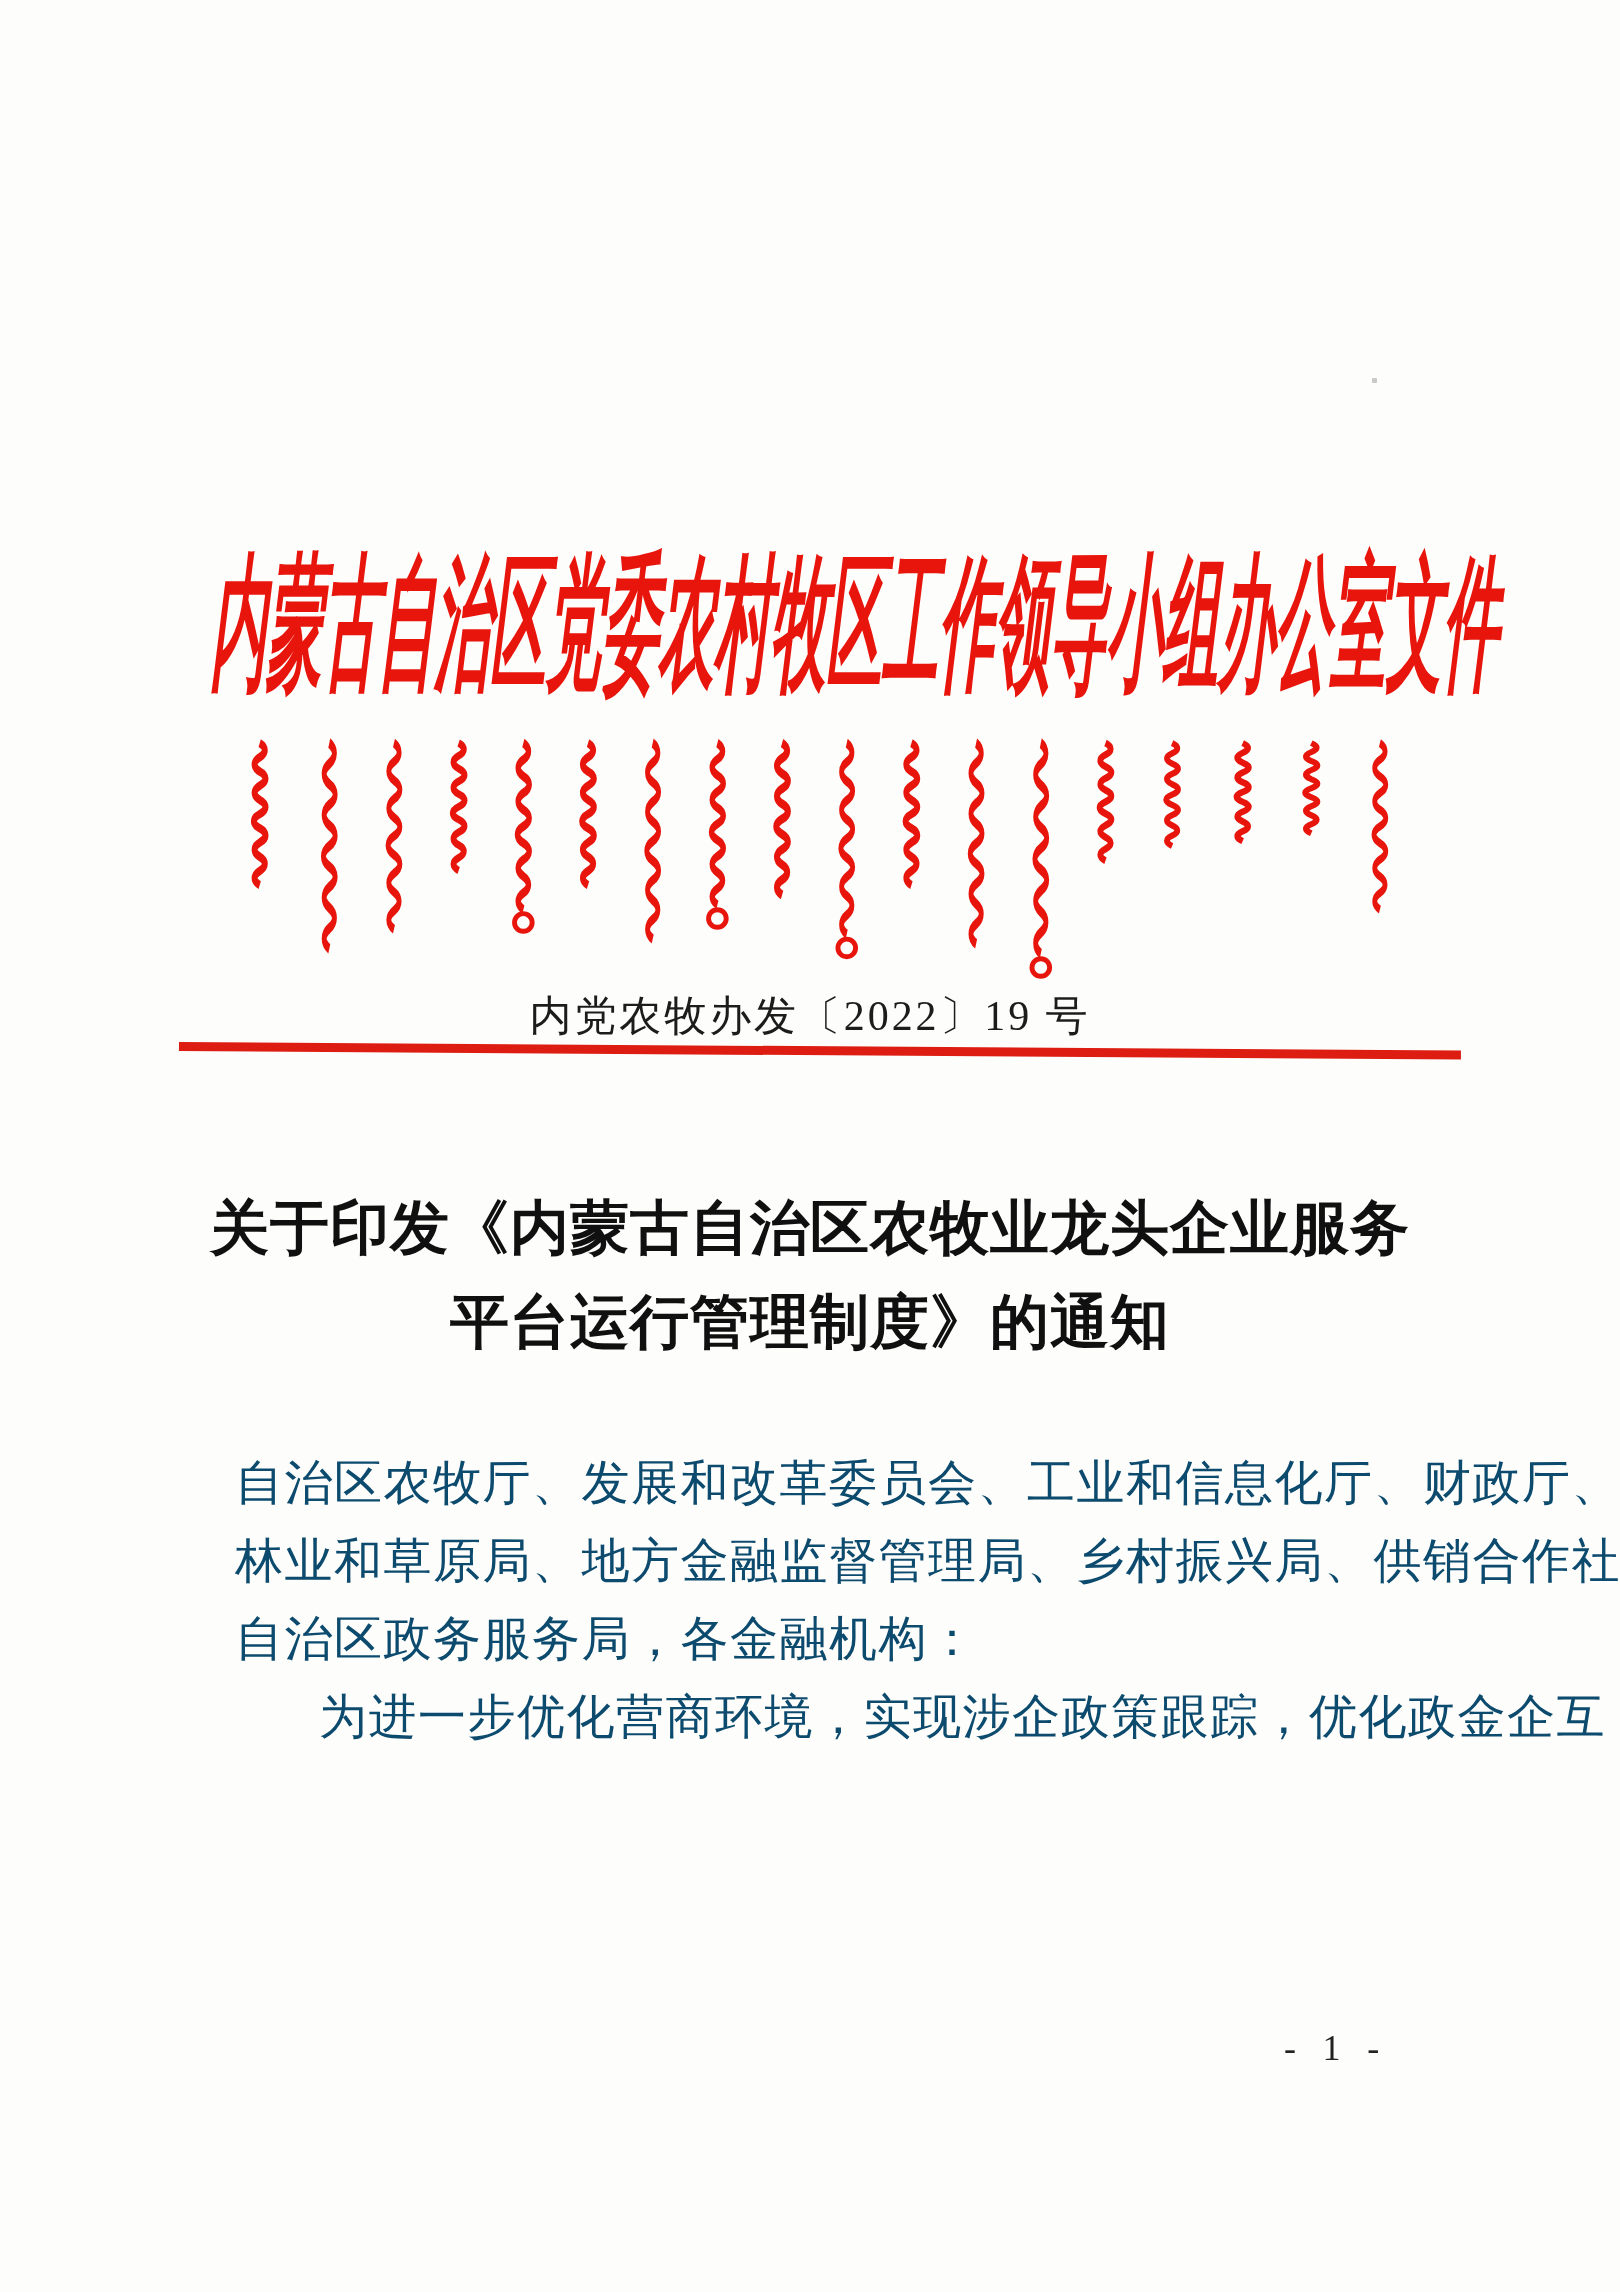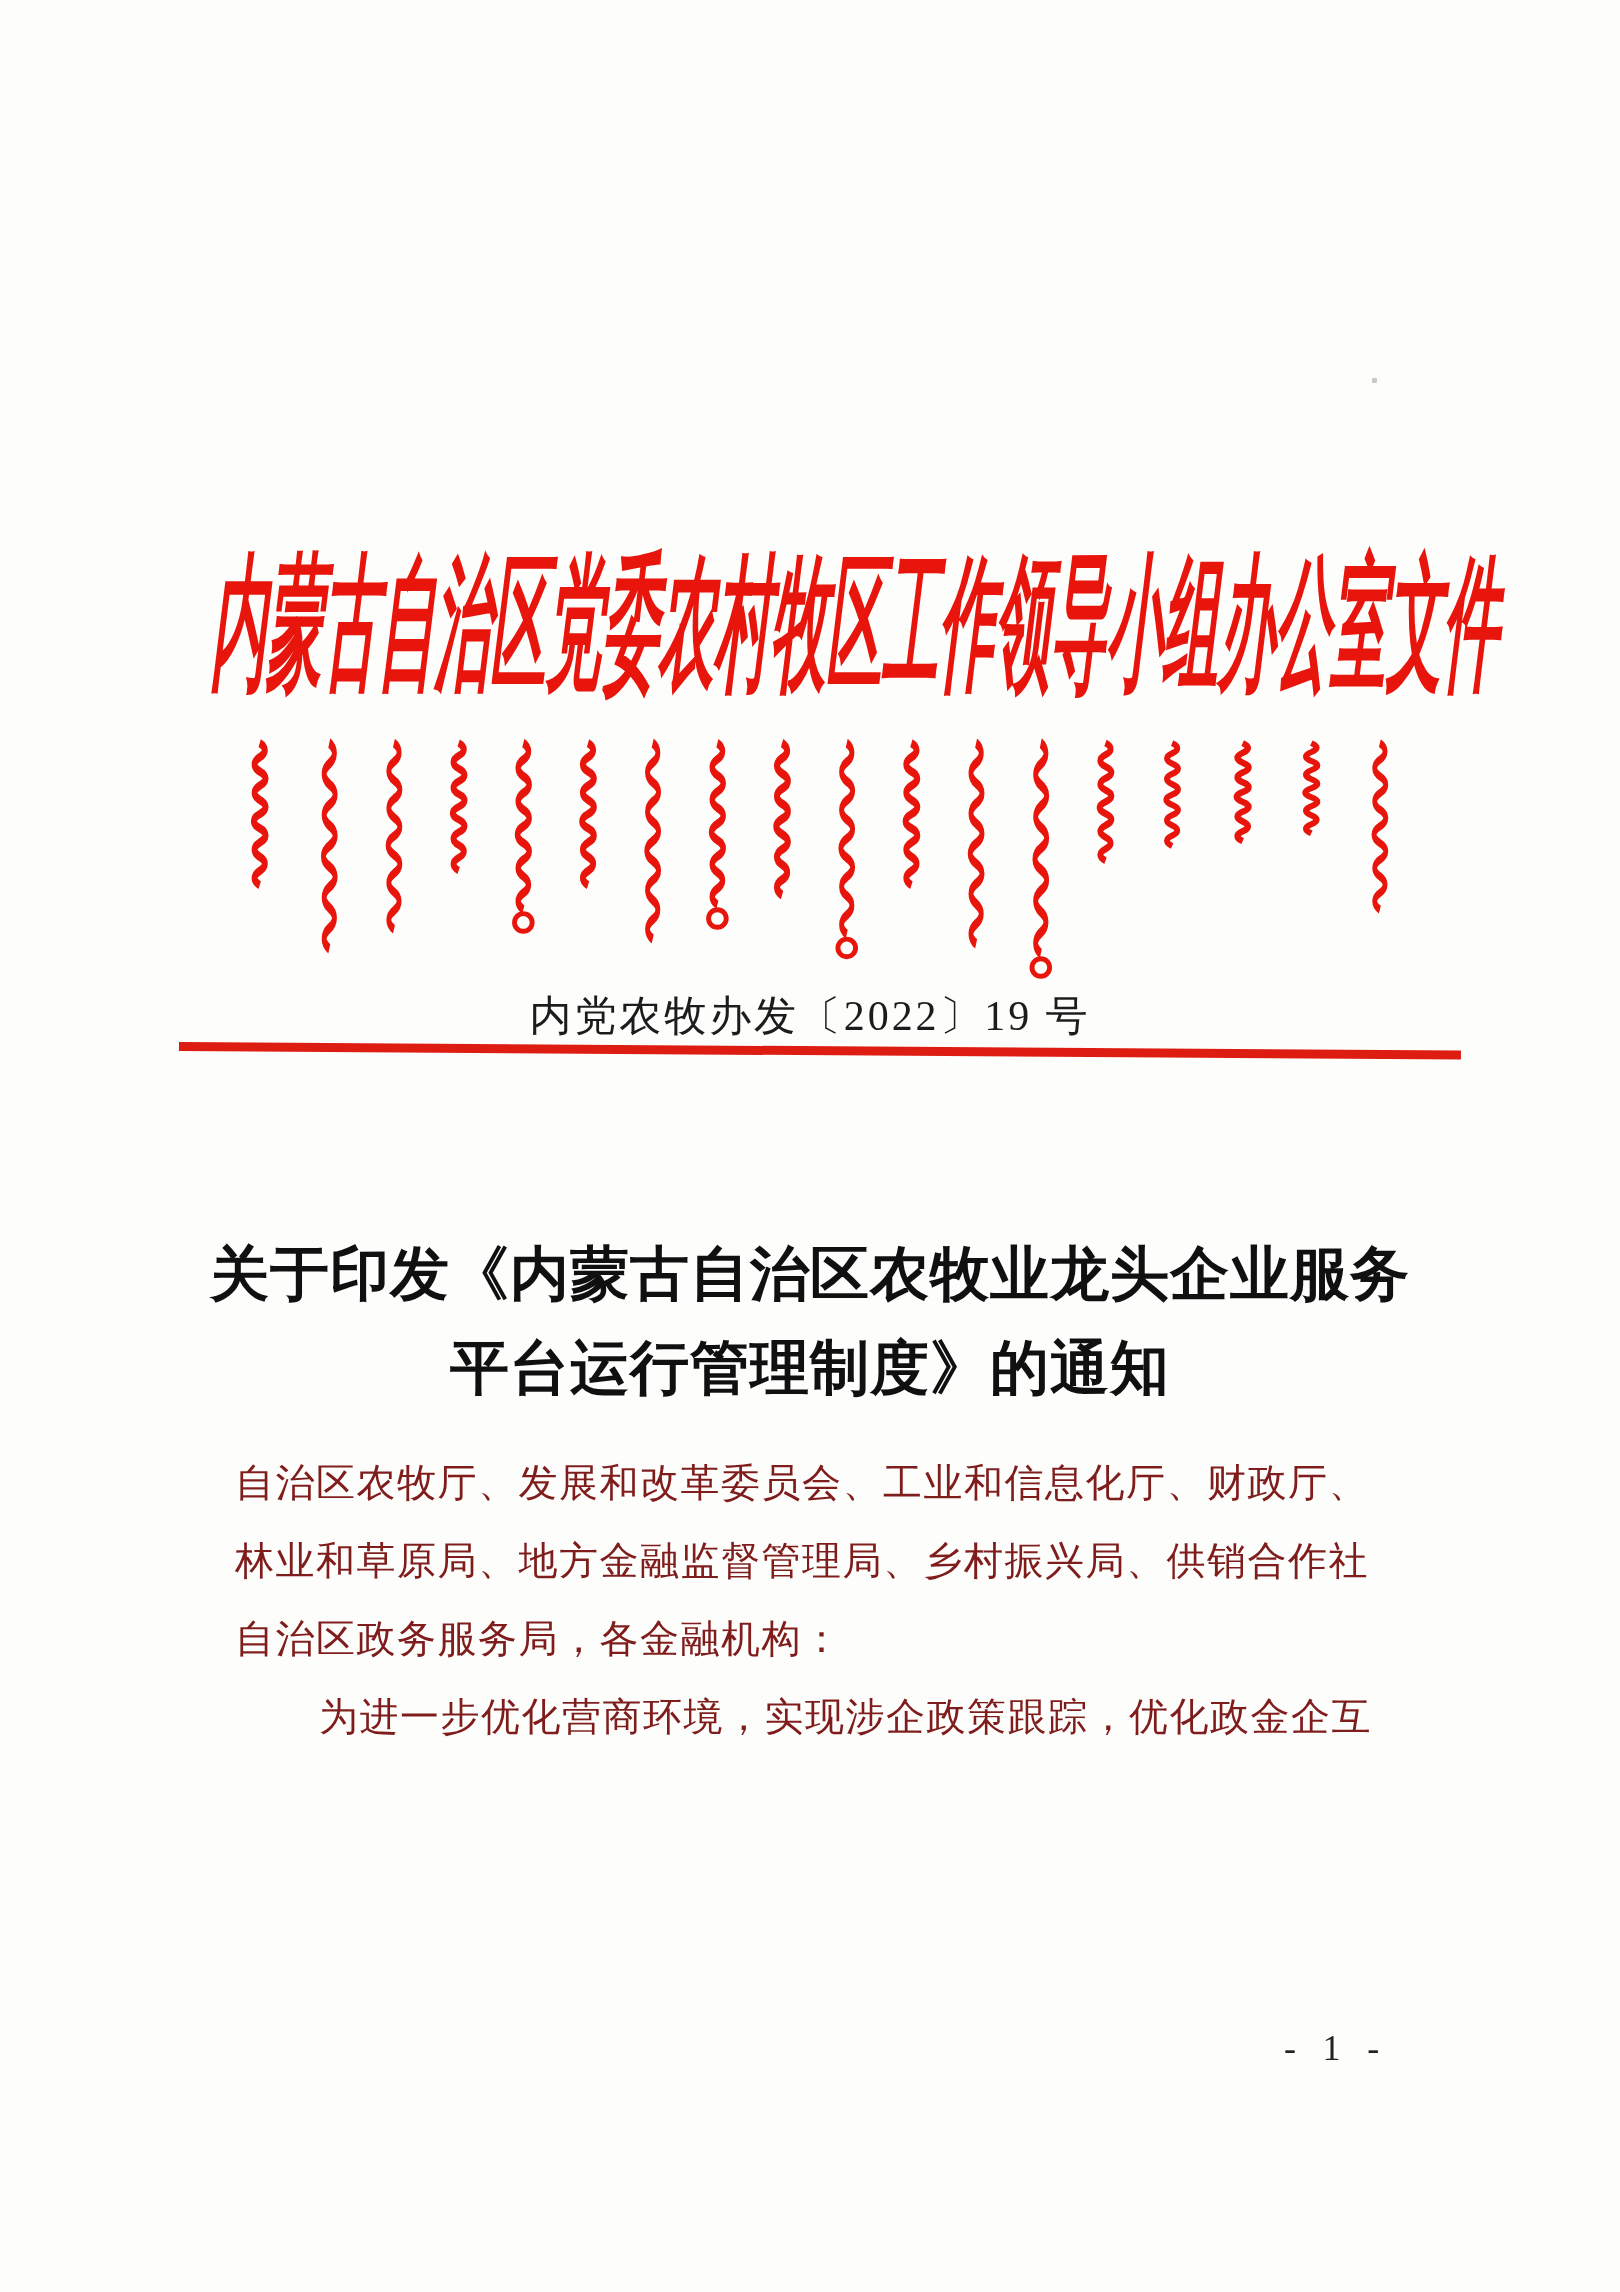--- a/index.html
+++ b/index.html
@@ -41,30 +41,30 @@
   
   .red-line {
     position:absolute; left:179px; top:1042px;
     width:1282px; height:8.8px;
     background:#dd1d12;
     transform:rotate(0.38deg);
     transform-origin:0 0;
   }
   
   .subject {
-    position:absolute; left:0; top:1227px; width:1620px;
+    position:absolute; left:0; top:1181px; width:1620px;
     text-align:center;
     font-size:59px; font-weight:bold;
     line-height:94px; letter-spacing:1px;
     color:#101010;
   }
   
   .body-block {
     position:absolute; left:235px; top:1444px; width:1172px;
-    font-size:39px; color:#7f1d1d;
+    font-size:48px; color:#0c4a6e;
   }
   .bline {
     height:78px; line-height:78px;
     letter-spacing:1.5px;
     white-space:nowrap;
   }
   .bline.indent { text-indent:84px; }
   
   .page-number {
     position:absolute; left:1284px; top:2027px;

